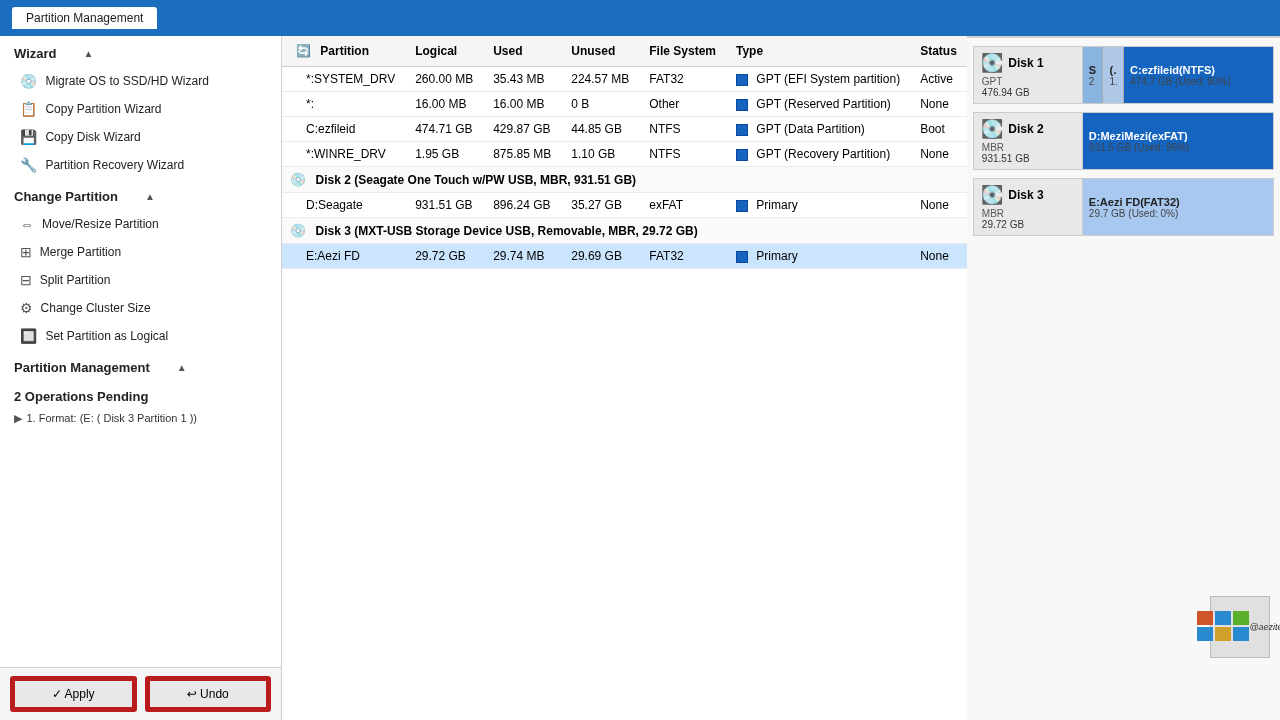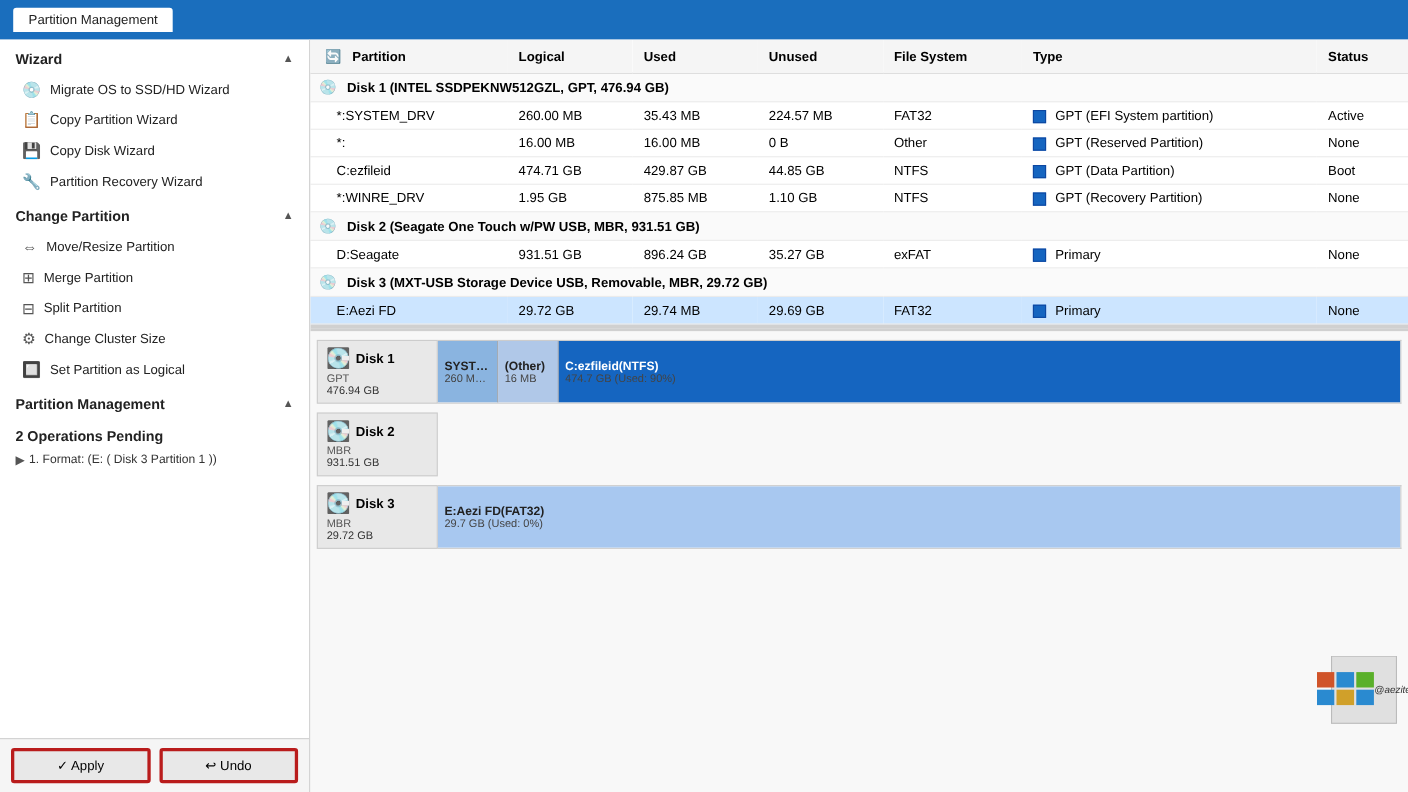--- a/index.html
+++ b/index.html
@@ -42,25 +42,26 @@
       flex: 1;
       overflow-y: auto;
       padding-bottom: 60px;
     }
     .sidebar-scroll::-webkit-scrollbar { width: 6px; }
     .sidebar-scroll::-webkit-scrollbar-thumb { background: #c0c0c0; }
 
     .section-header {
       display: flex;
       align-items: center;
-      justify-content: space-between;
+      justify-content: flex-start;
       padding: 10px 14px 6px 14px;
       font-weight: 700;
       font-size: 13px;
       color: #222;
+      gap: 27px;
     }
     .section-header .chevron {
       font-size: 10px;
       color: #555;
     }
 
     .sidebar-item {
       display: flex;
       align-items: center;
       padding: 6px 14px 6px 20px;
@@ -106,39 +107,39 @@
       width: 100%;
       padding: 8px 10px;
       background: #f5f5f5;
       border-top: 1px solid #d0d0d0;
       display: flex;
       gap: 8px;
     }
     .btn {
       flex: 1;
       padding: 6px 8px;
-      border: 3px solid #b91c1c;
+      border: 5px solid #b91c1c;
       background: #e8e8e8;
       border-radius: 3px;
       cursor: pointer;
       font-size: 12px;
       display: flex;
       align-items: center;
       justify-content: center;
       gap: 4px;
     }
     .btn-apply {
       background: #e8e8e8;
     }
 
     
     .right-panel {
       flex: 1;
       display: flex;
-      flex-direction: column;
+      flex-direction: row;
       background: #fff;
       overflow: hidden;
     }
 
     
     .table-area {
       flex: 0 0 auto;
       overflow-x: auto;
       overflow-y: auto;
       max-height: 430px;
@@ -364,26 +365,20 @@
             </th>
             <th>Logical</th>
             <th>Used</th>
             <th>Unused</th>
             <th>File System</th>
             <th>Type</th>
             <th>Status</th>
           </tr>
         </thead>
         <tbody id="table-body">
-            <tr class="disk-row">
-              <td colspan="7">
-      <span class="disk-icon">💿</span>
-      <strong>Disk 1</strong> (INTEL SSDPEKNW512GZL, GPT, 476.94 GB)
-    </td>
-            </tr>
             <tr class="table-row">
         <td>*:SYSTEM_DRV</td>
         <td>260.00 MB</td>
         <td>35.43 MB</td>
         <td>224.57 MB</td>
         <td>FAT32</td>
         <td>
           <span class="type-icon"></span>
           GPT (EFI System partition)
         </td>
@@ -494,20 +489,26 @@
         </div>
         <div class="disk-visual-row">
           <div class="disk-label">
       <div style="display:flex;align-items:center;gap:4px;margin-bottom:2px;">
         <span style="font-size:18px;">💽</span>
         <span class="d-name">Disk 2</span>
       </div>
       <span class="d-type">MBR</span>
       <span class="d-size">931.51 GB</span>
     </div>
+          <div class="disk-partitions">
+            <div class="part-seg" style="flex: 10 1 0%; background: rgb(21, 101, 192); color: rgb(255, 255, 255);">
+        <span class="ps-name">D:MeziMezi(exFAT)</span>
+        <span class="ps-info">931.5 GB (Used: 96%)</span>
+      </div>
+          </div>
         </div>
         <div class="disk-visual-row">
           <div class="disk-label">
       <div style="display:flex;align-items:center;gap:4px;margin-bottom:2px;">
         <span style="font-size:18px;">💽</span>
         <span class="d-name">Disk 3</span>
       </div>
       <span class="d-type">MBR</span>
       <span class="d-size">29.72 GB</span>
     </div>

